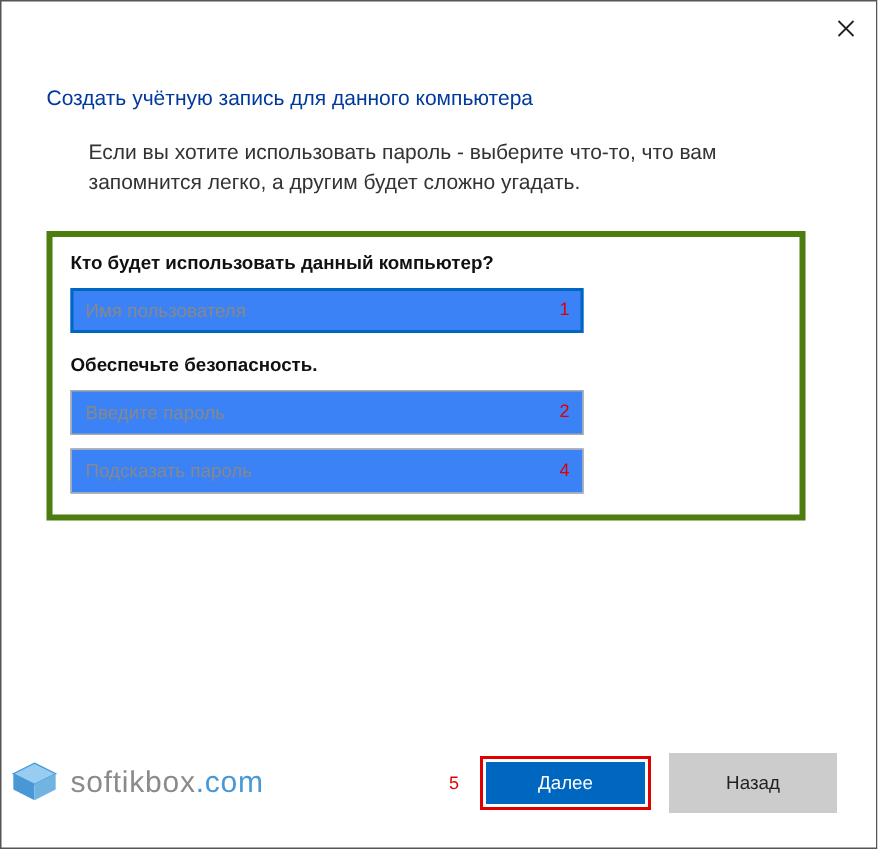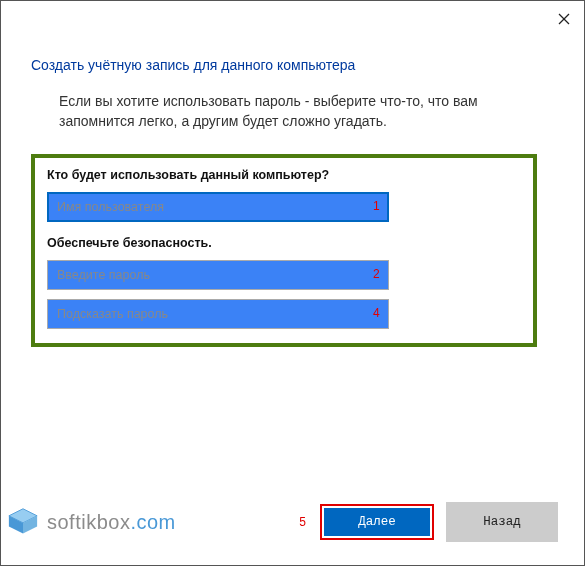--- a/index.html
+++ b/index.html
@@ -106,21 +106,21 @@
     }
     .btn-primary-wrap {
       border: 2px solid #e00000;
       padding: 2px;
     }
     .btn {
       height: 28px;
       min-width: 106px;
       border: none;
       font-size: 12.5px;
-      font-family: Liberation Mono, monospace;
+      font-family: Liberation Sans, sans-serif;
       cursor: pointer;
     }
     .btn-primary {
       background: #0067c0;
       color: #fff;
     }
     .btn-secondary {
       background: #ccc;
       color: #222;
       min-width: 112px;

